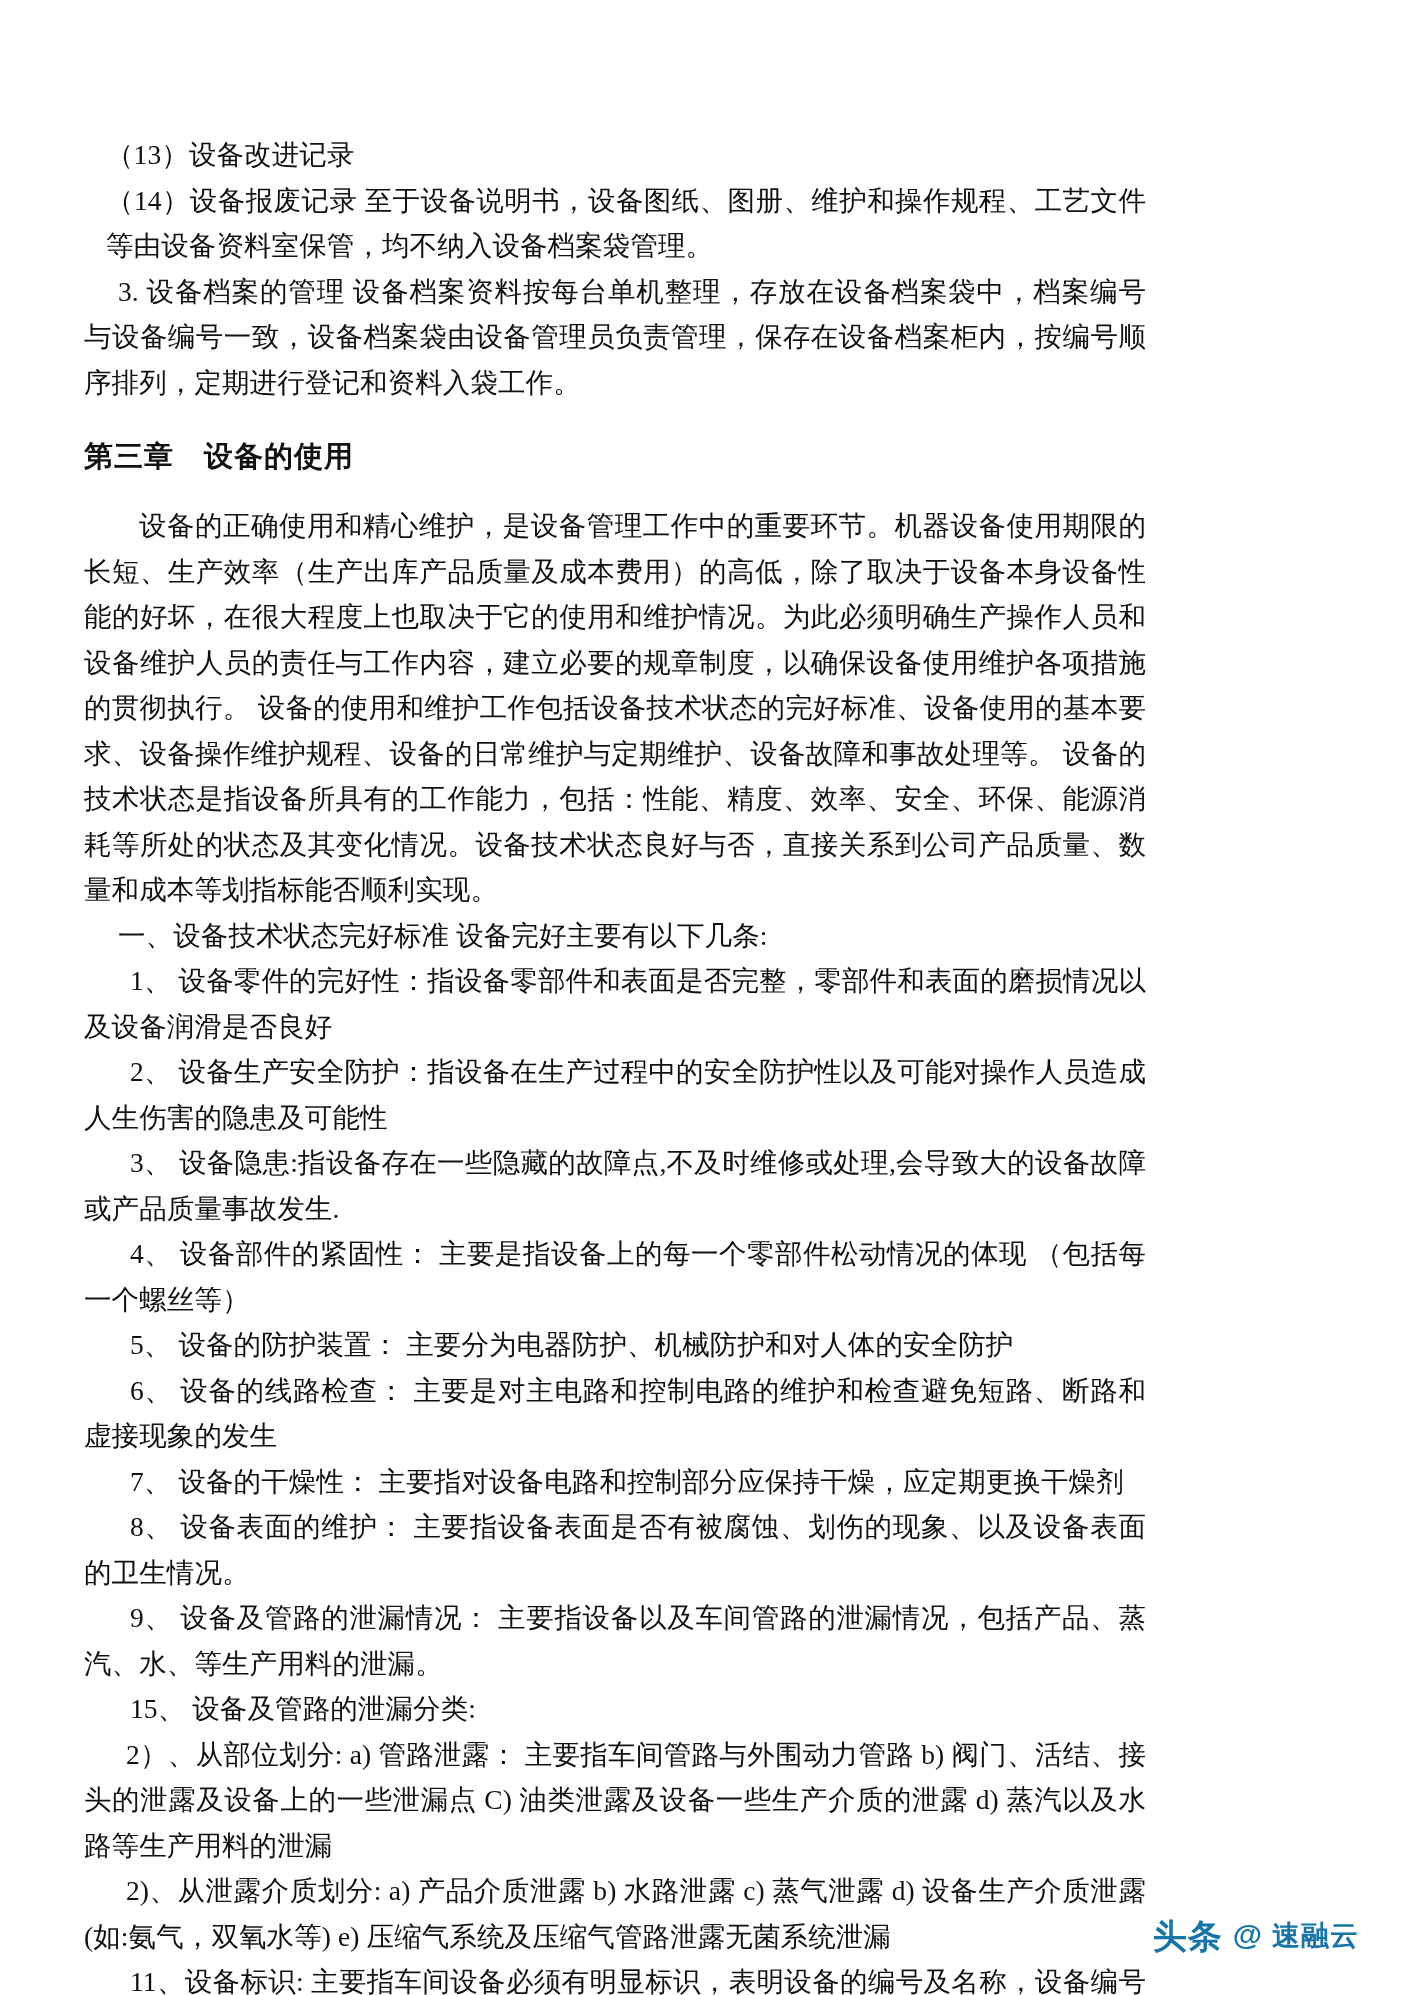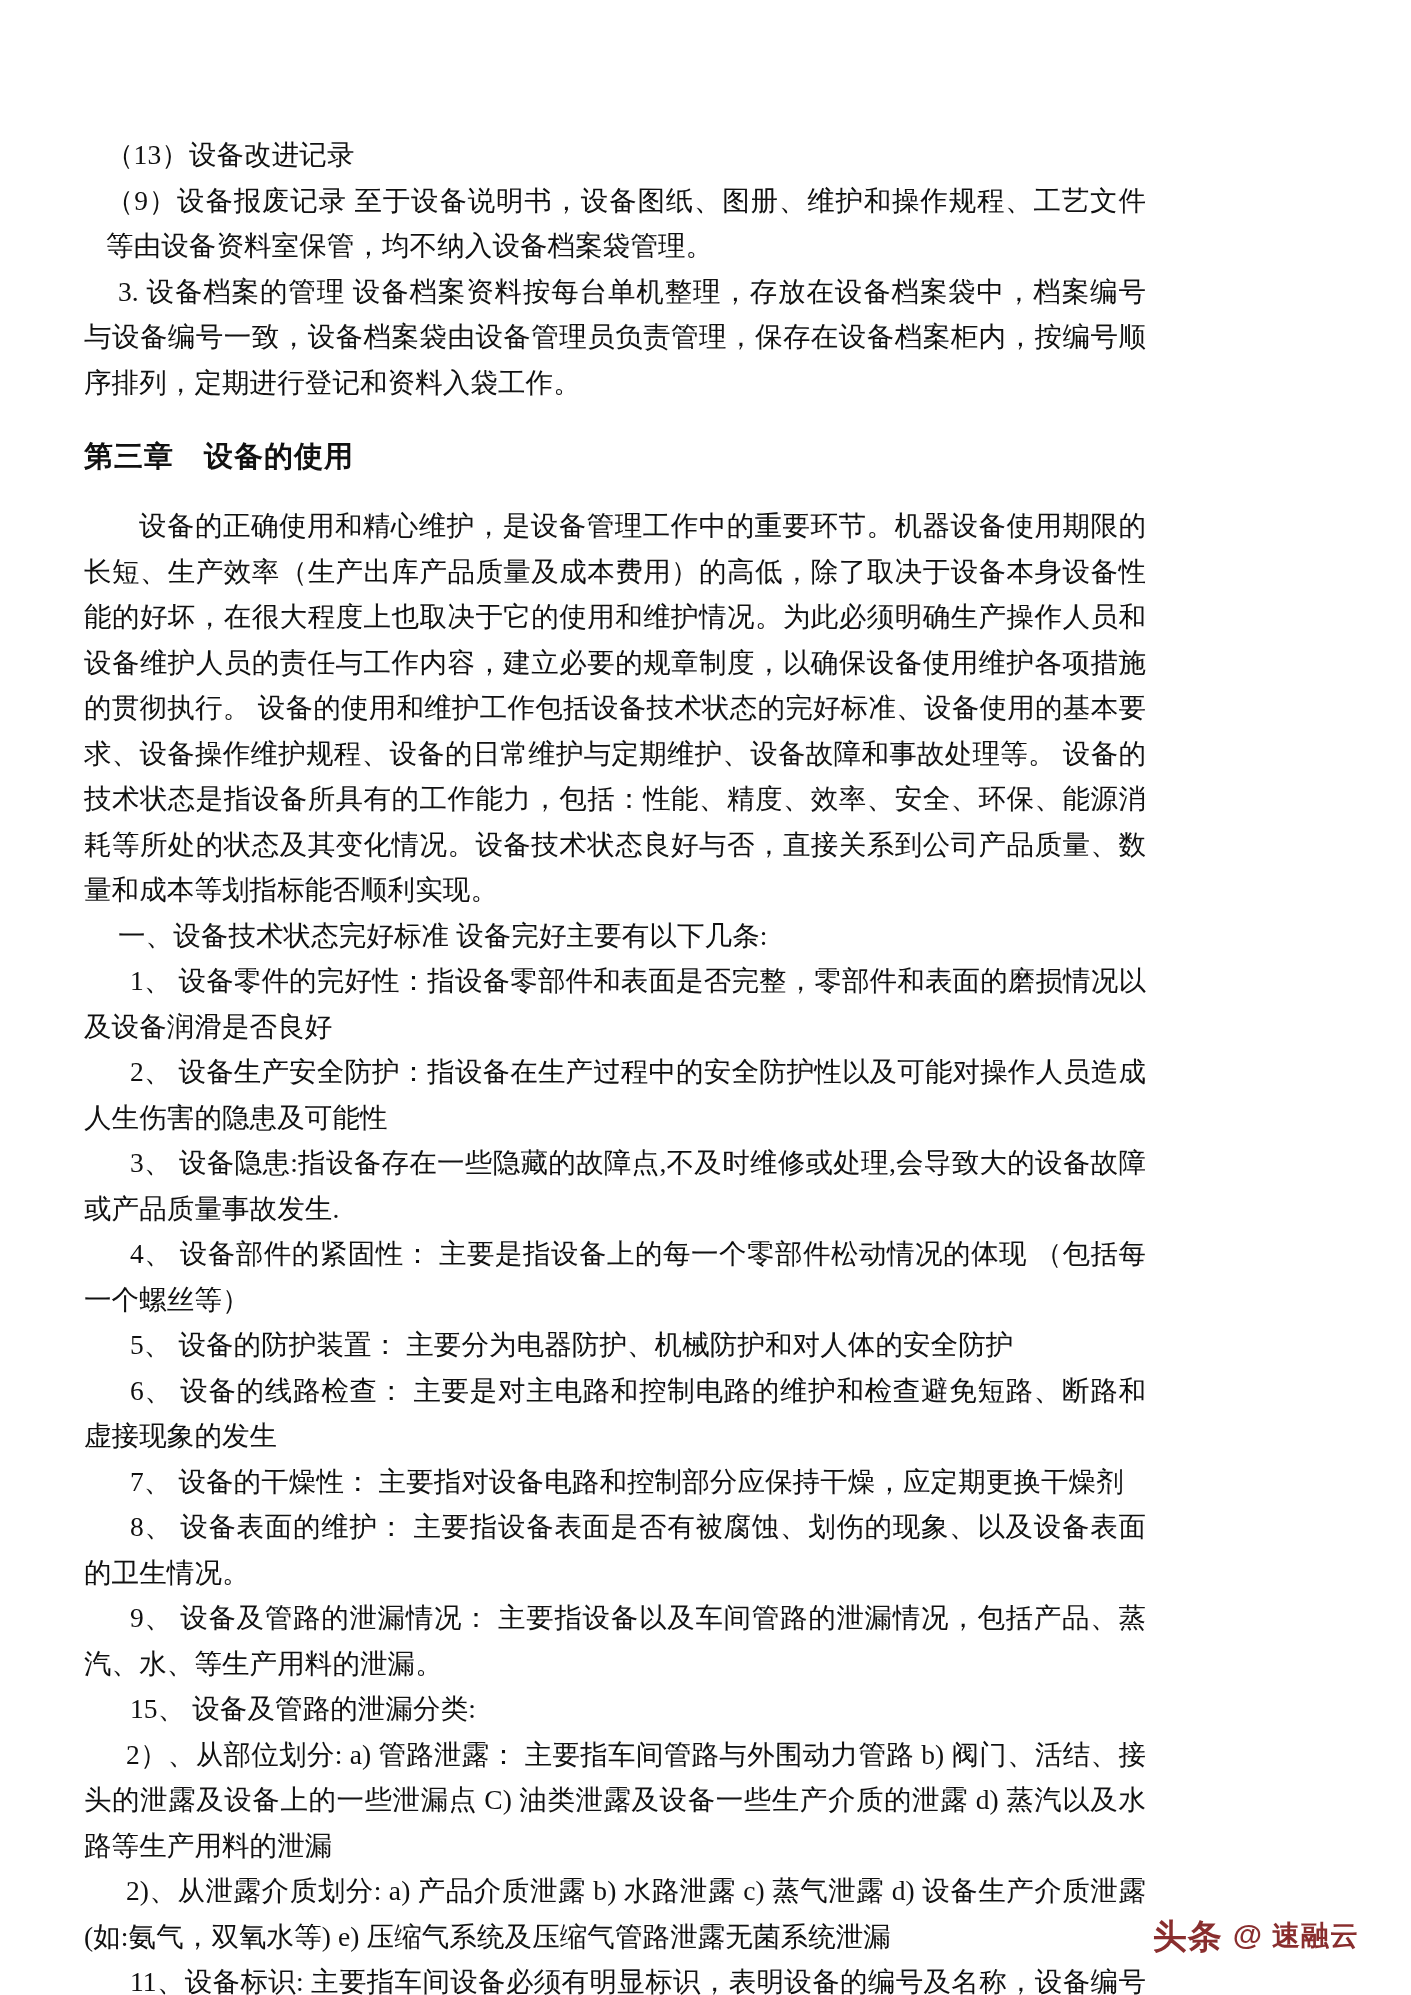--- a/index.html
+++ b/index.html
@@ -51,21 +51,21 @@
     font-family: "Liberation Serif", "DejaVu Serif", serif;
   }
   .watermark {
     position: absolute;
     right: 52px;
     bottom: 42px;
     display: flex;
     align-items: center;
     gap: 10px;
     font-family: "Liberation Sans", sans-serif;
-    color: #7f1d1d;
+    color: #0369a1;
     opacity: 0.92;
     pointer-events: none;
   }
   .wm-brand {
     font-size: 34px;
     font-weight: bold;
     letter-spacing: 1px;
     line-height: 1;
   }
   .wm-at {
@@ -82,21 +82,21 @@
   }
 </style>
 </head>
 <body>
 
 <div id="page">
 
   <div class="doc-body">
 
     <p class="para ind1">（13）设备改进记录</p>
-    <p class="para ind1">（9）设备报废记录 至于设备说明书，设备图纸、图册、维护和操作规程、工艺文件等由设备资料室保管，均不纳入设备档案袋管理。</p>
+    <p class="para ind1">（14）设备报废记录 至于设备说明书，设备图纸、图册、维护和操作规程、工艺文件等由设备资料室保管，均不纳入设备档案袋管理。</p>
     <p class="para ind-num">3. 设备档案的管理 设备档案资料按每台单机整理，存放在设备档案袋中，档案编号与设备编号一致，设备档案袋由设备管理员负责管理，保存在设备档案柜内，按编号顺序排列，定期进行登记和资料入袋工作。</p>
 
     <h2 class="chapter-title">第三章　设备的使用</h2>
 
     <p class="para ind-first">设备的正确使用和精心维护，是设备管理工作中的重要环节。机器设备使用期限的长短、生产效率（生产出库产品质量及成本费用）的高低，除了取决于设备本身设备性能的好坏，在很大程度上也取决于它的使用和维护情况。为此必须明确生产操作人员和设备维护人员的责任与工作内容，建立必要的规章制度，以确保设备使用维护各项措施的贯彻执行。 设备的使用和维护工作包括设备技术状态的完好标准、设备使用的基本要求、设备操作维护规程、设备的日常维护与定期维护、设备故障和事故处理等。 设备的技术状态是指设备所具有的工作能力，包括：性能、精度、效率、安全、环保、能源消耗等所处的状态及其变化情况。设备技术状态良好与否，直接关系到公司产品质量、数量和成本等划指标能否顺利实现。</p>
     <p class="para ind-num">一、设备技术状态完好标准 设备完好主要有以下几条:</p>
     <p class="para ind-num2">1、 设备零件的完好性：指设备零部件和表面是否完整，零部件和表面的磨损情况以及设备润滑是否良好</p>
     <p class="para ind-num2">2、 设备生产安全防护：指设备在生产过程中的安全防护性以及可能对操作人员造成人生伤害的隐患及可能性</p>
     <p class="para ind-num2">3、 设备隐患:指设备存在一些隐藏的故障点,不及时维修或处理,会导致大的设备故障或产品质量事故发生.</p>
     <p class="para ind-num2">4、 设备部件的紧固性： 主要是指设备上的每一个零部件松动情况的体现 （包括每一个螺丝等）</p>

